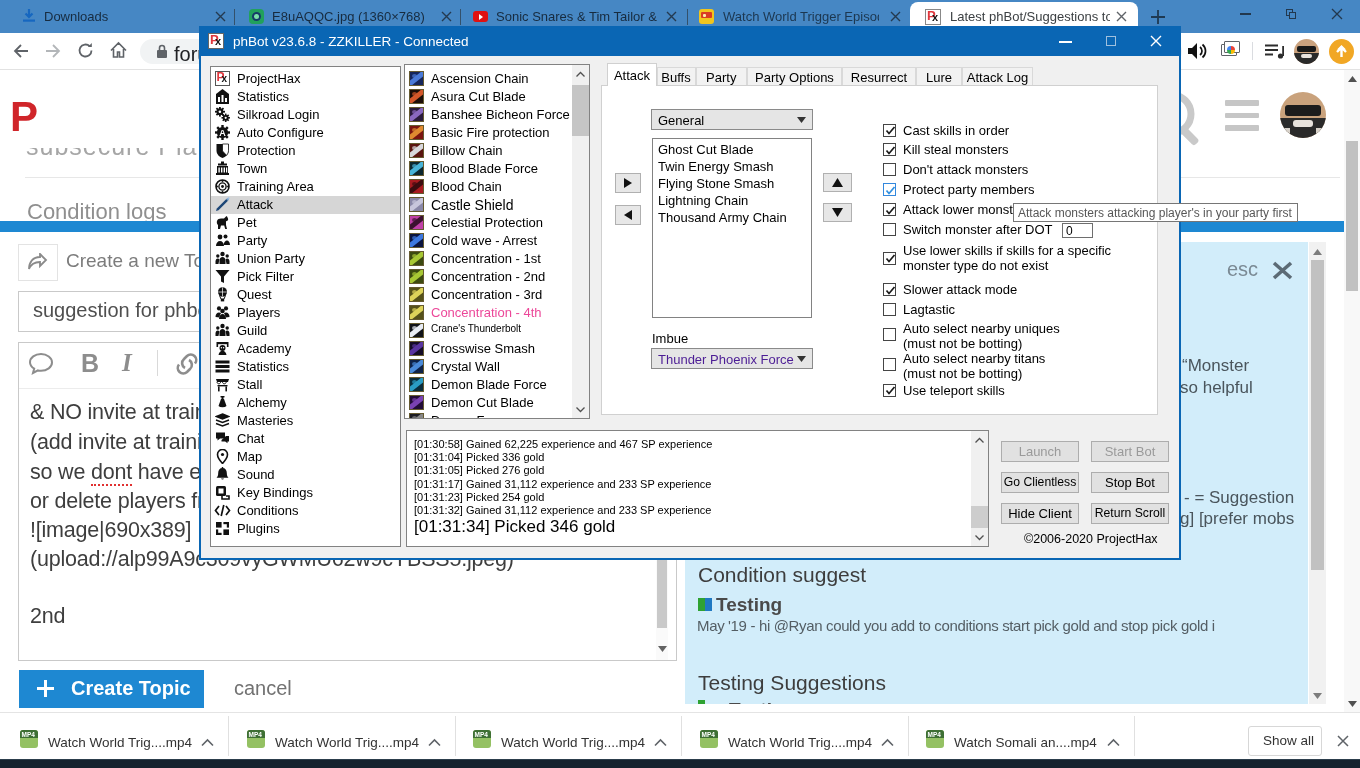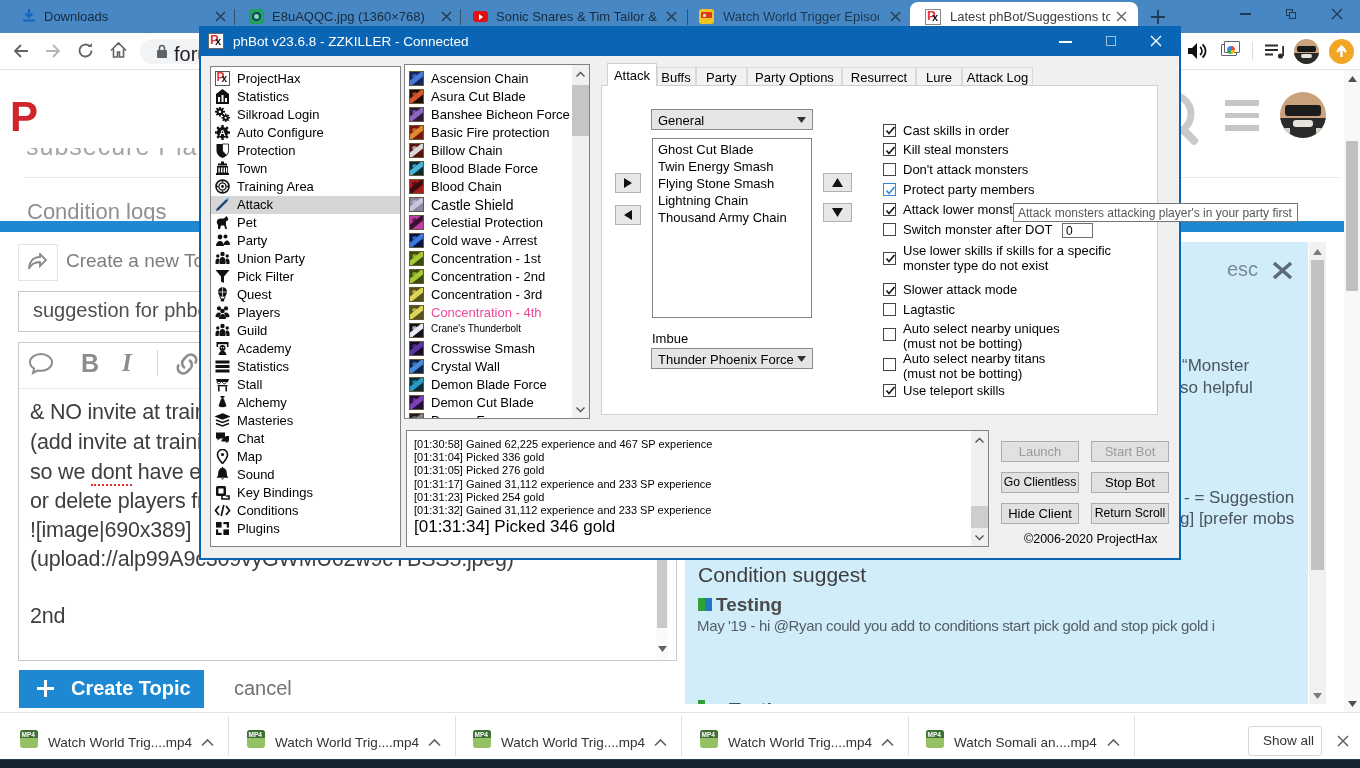--- a/index.html
+++ b/index.html
@@ -197,20 +197,21 @@
     </svg>
  <div class="t" style="left:497px;top:114px;font-size:17px;color:#4a555c">“Monster</div>
  <div class="t" style="left:495px;top:136px;font-size:17px;color:#4a555c">so helpful</div>
  <div class="t" style="left:499px;top:246px;font-size:17px;color:#4a555c">- = Suggestion</div>
  <div class="t" style="left:495px;top:267px;font-size:17px;color:#4a555c">g] [prefer mobs</div>
  <div class="t" style="left:13px;top:321px;font-size:21px;color:#3d3d3d">Condition suggest</div>
  <div class="a" style="left:13px;top:356px;width:7px;height:13px;background:#2fa232"></div>
  <div class="a" style="left:20px;top:356px;width:7px;height:13px;background:#2079c2"></div>
  <div class="t" style="left:31px;top:352px;font-size:19px;font-weight:bold;color:#4a4a4a">Testing</div>
  <div class="t" style="left:12px;top:375px;font-size:15px;letter-spacing:-0.35px;color:#545e64">May '19 - hi @Ryan could you add to conditions start pick gold and stop pick gold i</div>
+ <div class="t" style="left:13px;top:429px;font-size:21px;color:#3d3d3d">Testing Suggestions</div>
  <div class="a" style="left:13px;top:458px;width:7px;height:5px;background:#2fa232"></div>
  <div class="t" style="left:44px;top:457px;font-size:19px;font-weight:bold;color:#4a4a4a">Testing</div>
 </div>
 
 <div class="a" style="left:1309px;top:242px;width:17px;height:462px;background:#f1f1f1"></div>
 <svg class="a" style="left:1313px;top:248px" width="9" height="8" viewBox="0 0 9 8">
     <path d="M0 7h9L4.5 1z" fill="#7c7c7c"></path>
   </svg>
 <div class="a" style="left:1311px;top:260px;width:13px;height:310px;background:#c1c1c1"></div>
 <svg class="a" style="left:1313px;top:692px" width="9" height="8" viewBox="0 0 9 8">
@@ -641,21 +642,21 @@
 <div class="a" style="left:823px;top:173px;width:29px;height:19px;background:#e7e7e7;border:1px solid #b0b0b0"></div>
 <svg class="a" style="left:832px;top:178px" width="11" height="9" viewBox="0 0 11 9">
     <path d="M0 9h11L5.5 0z" fill="#111"></path>
   </svg>
 <div class="a" style="left:823px;top:203px;width:29px;height:19px;background:#e7e7e7;border:1px solid #b0b0b0"></div>
 <svg class="a" style="left:832px;top:208px" width="11" height="9" viewBox="0 0 11 9">
     <path d="M0 0h11L5.5 9z" fill="#111"></path>
   </svg>
 <div class="t" style="left:652px;top:331px;font-size:13px;color:#000">Imbue</div>
 <div class="a" style="left:651px;top:348px;width:162px;height:21px;background:#e5e5e5;border:1px solid #8a8a8a"></div>
-<div class="t" style="left:658px;top:352px;font-size:13px;color:#000000">Thunder Phoenix Force</div>
+<div class="t" style="left:658px;top:352px;font-size:13px;color:#4c1d95">Thunder Phoenix Force</div>
 <svg class="a" style="left:797px;top:356px" width="9" height="6" viewBox="0 0 9 6">
     <path d="M0 0h9L4.5 6z" fill="#333"></path>
   </svg>
 <div class="a" style="left:883px;top:123.5px;width:13px;height:13px;background:#fff;border:1px solid #454545">
     <svg width="11" height="11" viewBox="0 0 11 11" style="margin:0.5px">
       <path d="M1.5 5.5L4 8.5 9.5 2" stroke="#1a1a1a" stroke-width="1.7" fill="none"></path>
     </svg>
   </div>
 <div class="t" style="left:903px;top:122.5px;font-size:13px;color:#000">Cast skills in order</div>
 <div class="a" style="left:883px;top:143.0px;width:13px;height:13px;background:#fff;border:1px solid #454545">

